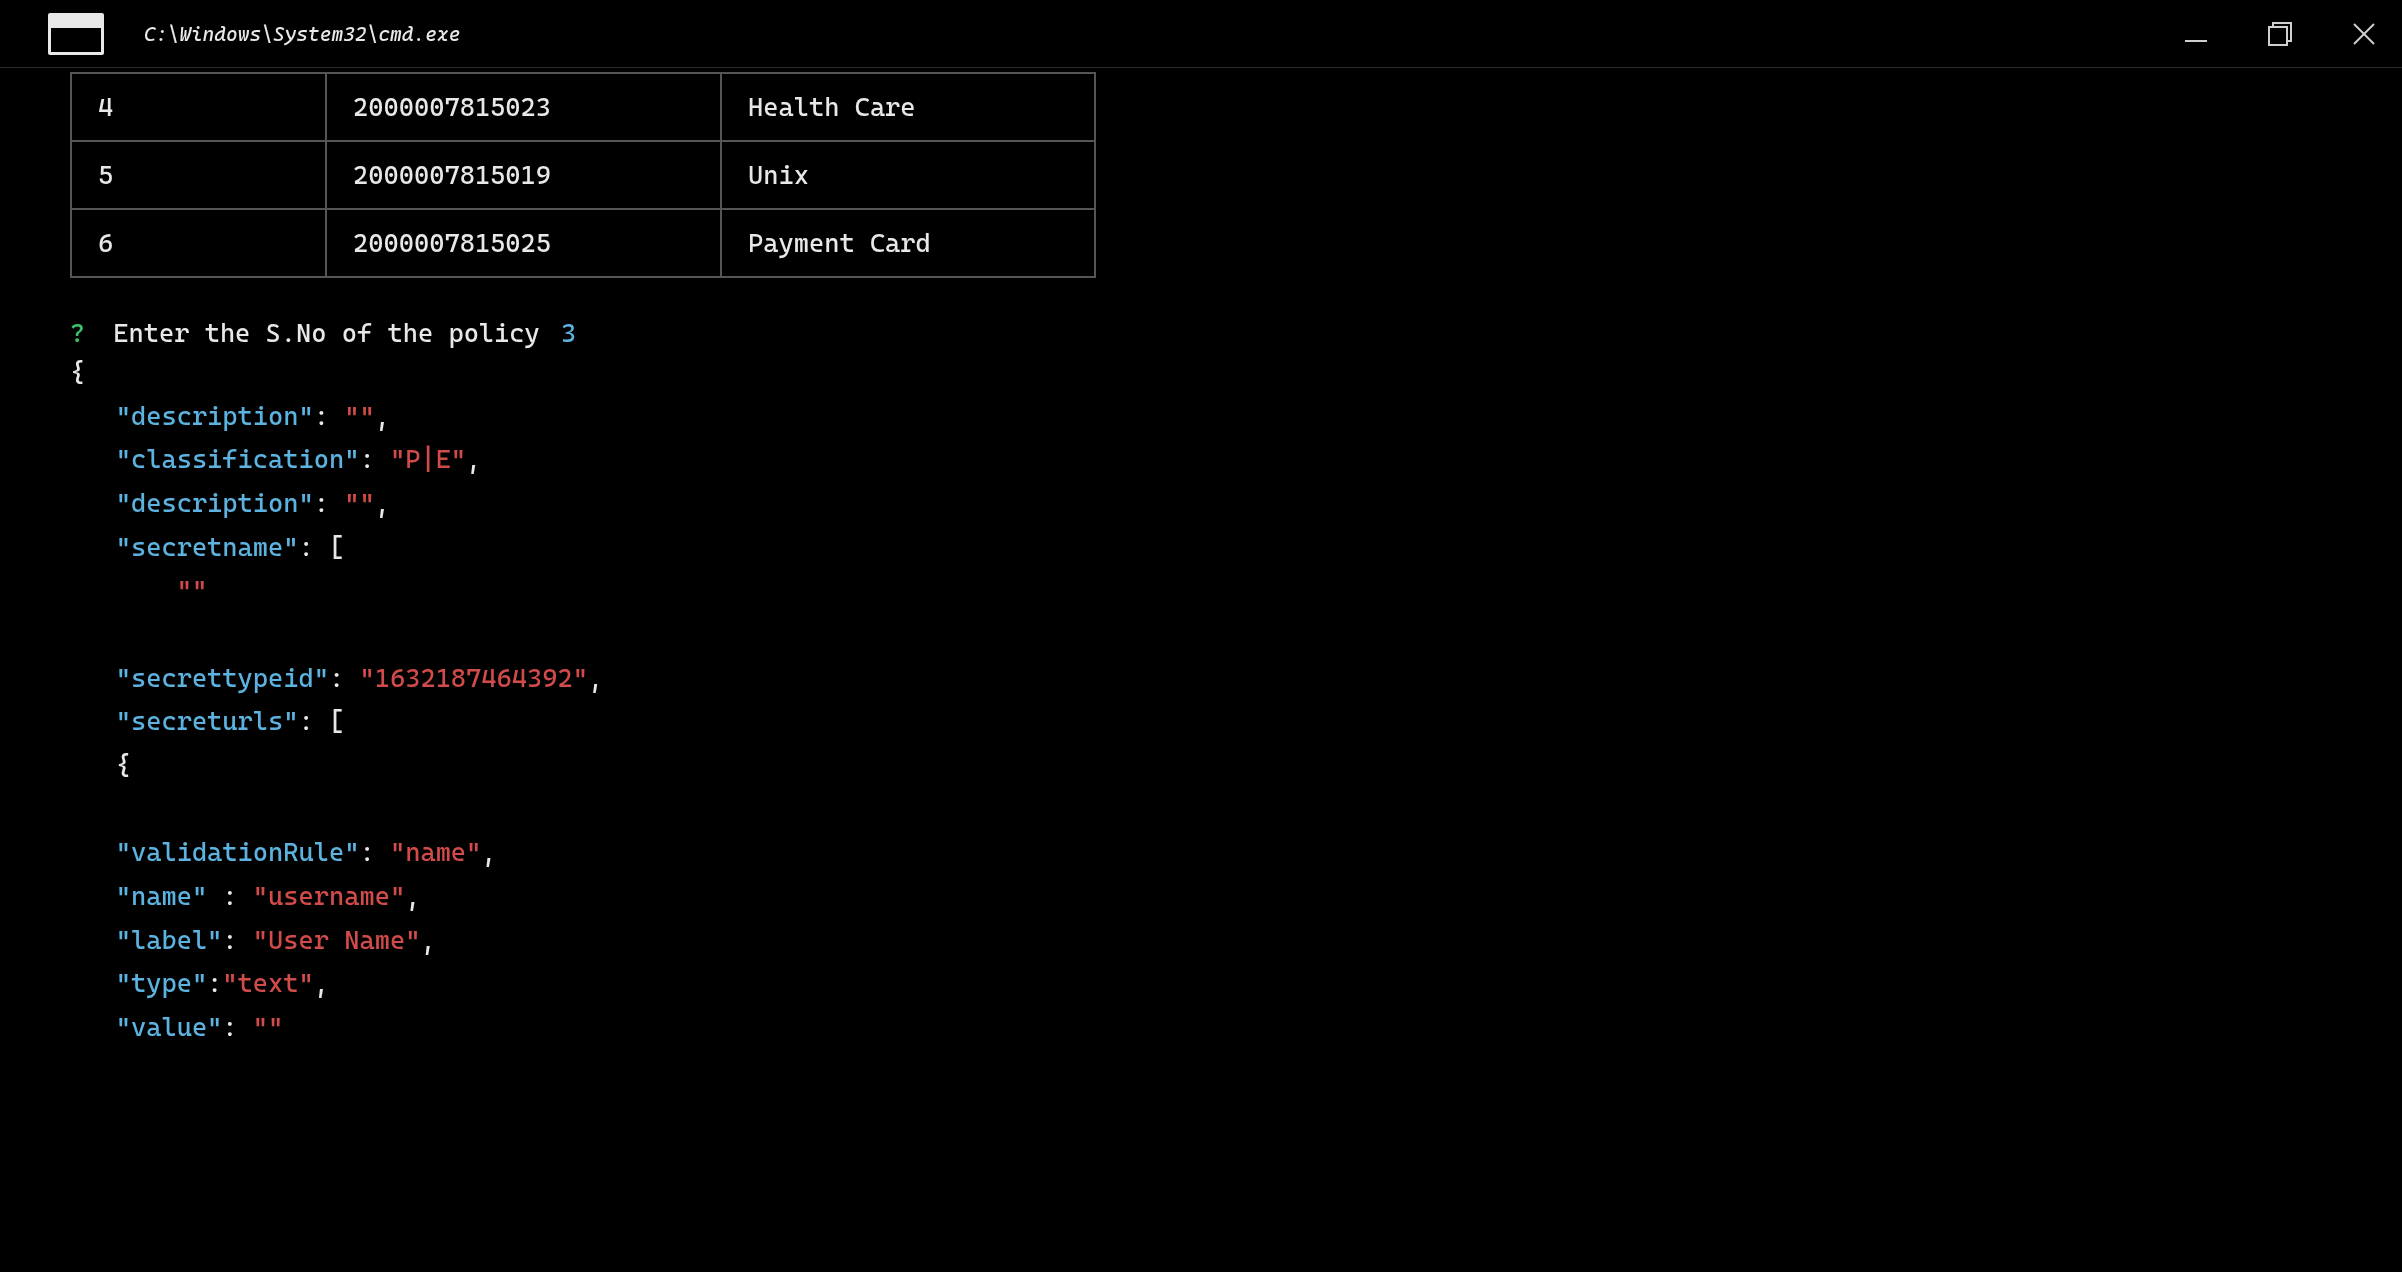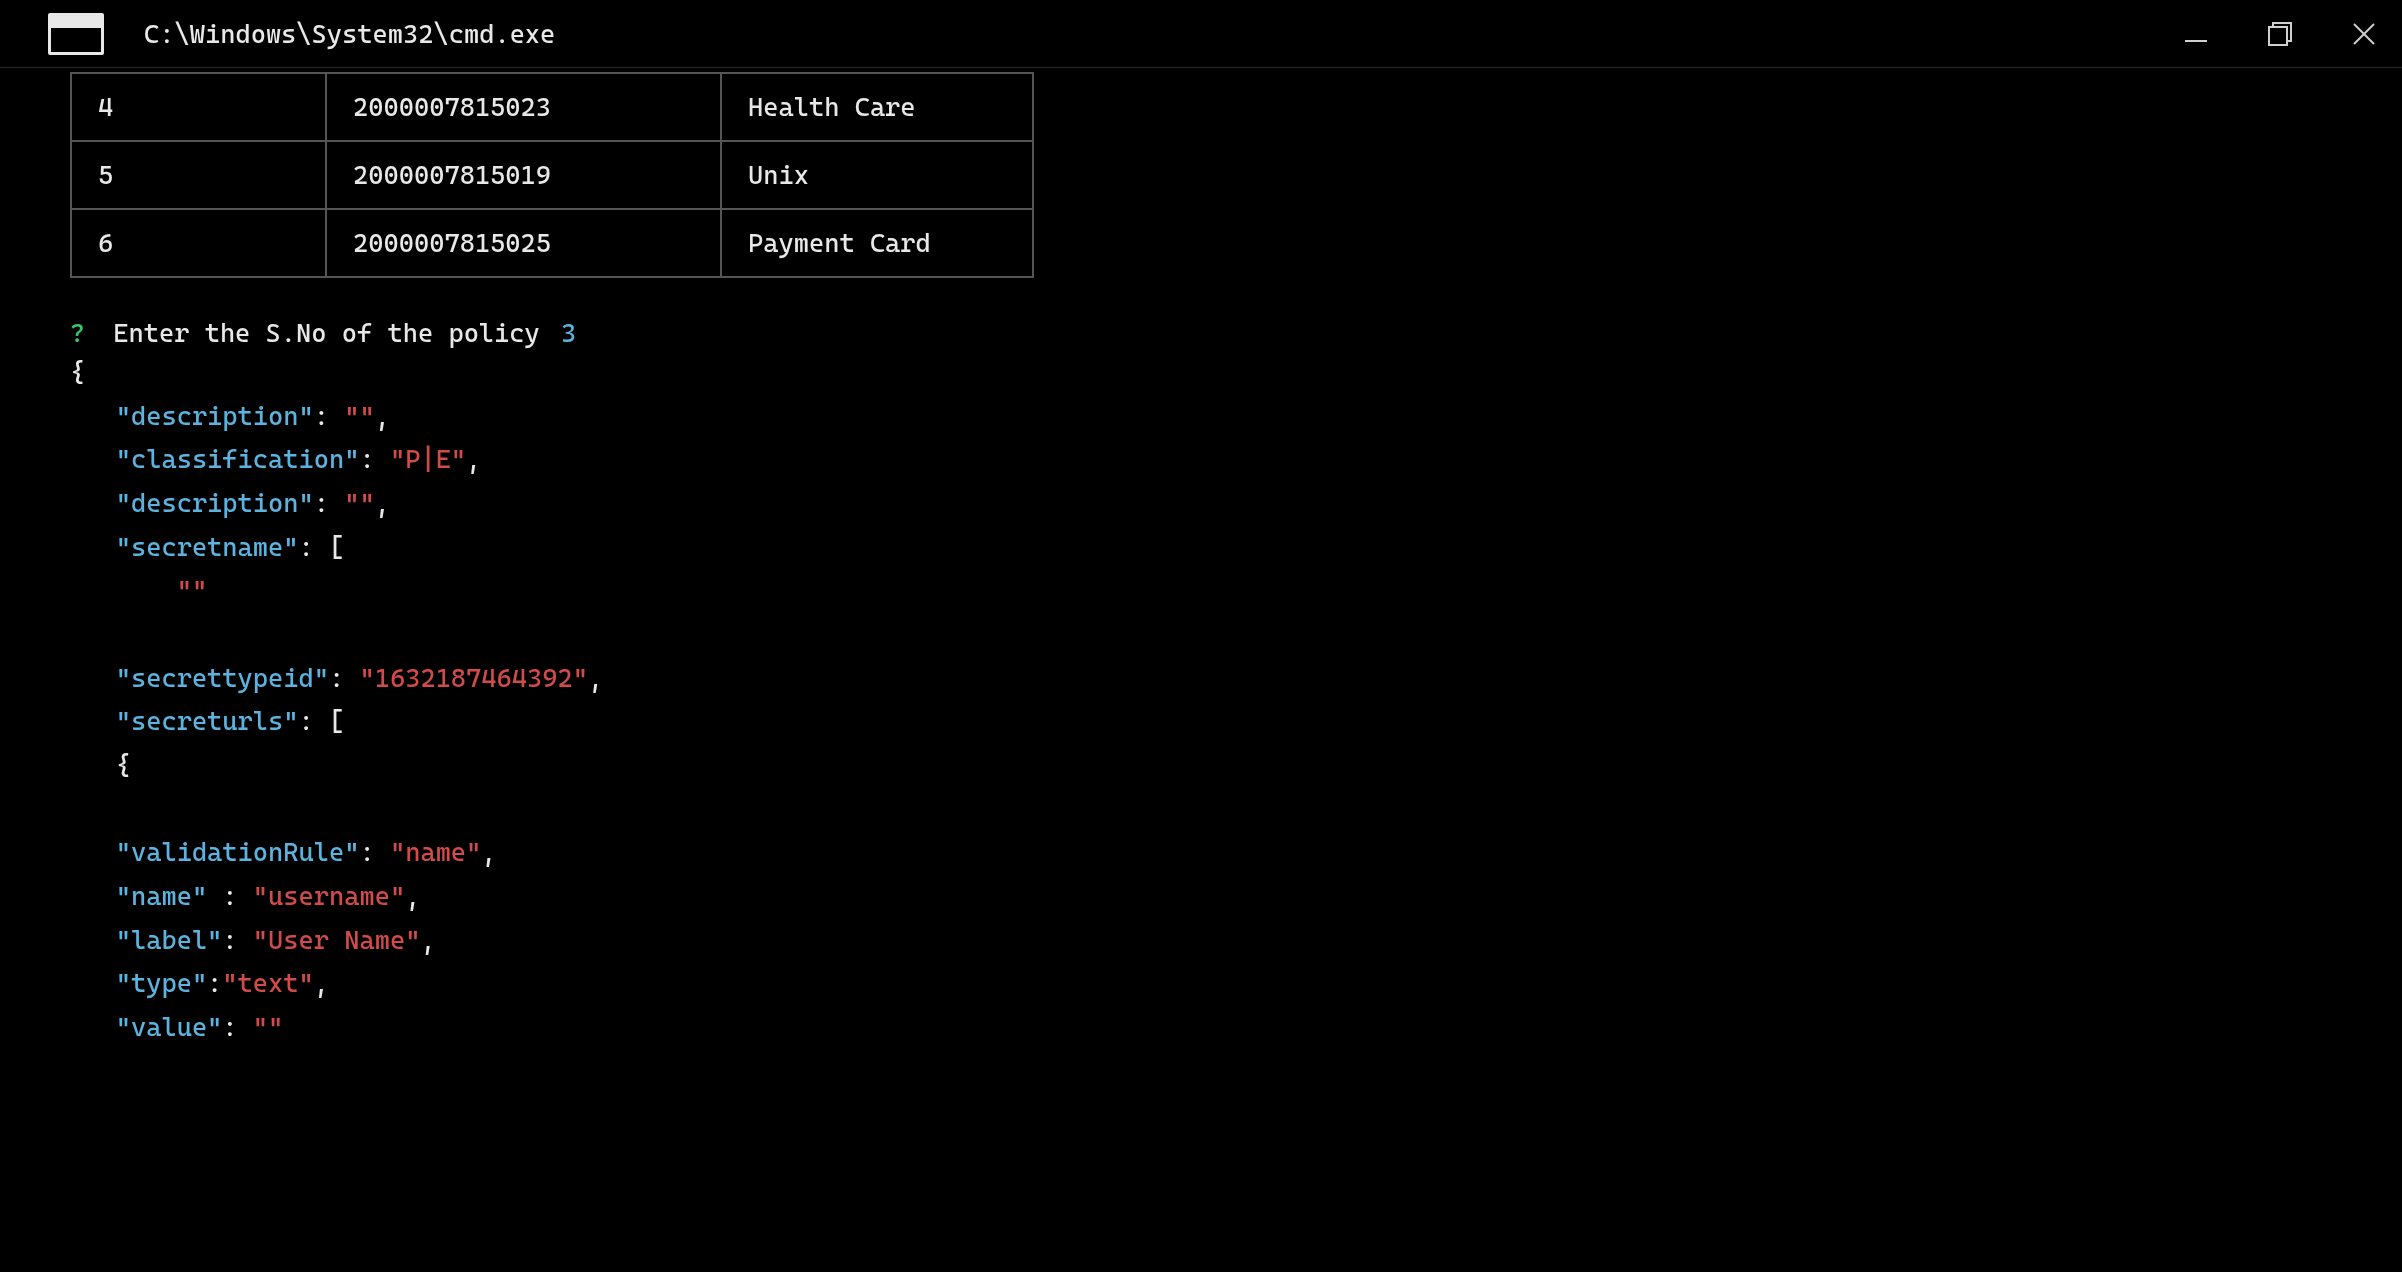--- a/index.html
+++ b/index.html
@@ -42,21 +42,22 @@
   .titlebar-icon .bar {
     position: absolute;
     top: 3px;
     left: 3px;
     right: 3px;
     height: 12px;
     background: #e8e8e8;
   }
   .titlebar-title {
     color: #e8e8e8;
-    font-size: 26px;
+    font-size: 20px;
+    font-style: italic;
   }
   .win-controls {
     position: absolute;
     right: 20px;
     top: 0;
     height: 100%;
     display: flex;
     align-items: center;
     gap: 48px;
   }
@@ -82,21 +83,21 @@
   }
   table.policy td {
     border: 2px solid #555;
     padding: 18px 26px;
     color: #e8e8e8;
     font-size: 26px;
     vertical-align: middle;
   }
   table.policy td.col-sno { width: 255px; }
   table.policy td.col-id  { width: 395px; border-radius: 8px; }
-  table.policy td.col-name{ width: 312px; }
+  table.policy td.col-name{ width: 374px; }
   .prompt-line {
     margin-bottom: 3px;
   }
   .qmark { color: #39c46a; margin-right: 28px; }
   .answer { color: #5cb3e0; padding-left: 6px; }
   .json { white-space: pre; line-height: 1.68; }
   .tok-key    { color: #5cb3e0; }
   .tok-str    { color: #d14b4b; }
   .tok-punc   { color: #e8e8e8; }
   .tok-colon  { color: #e8e8e8; }

